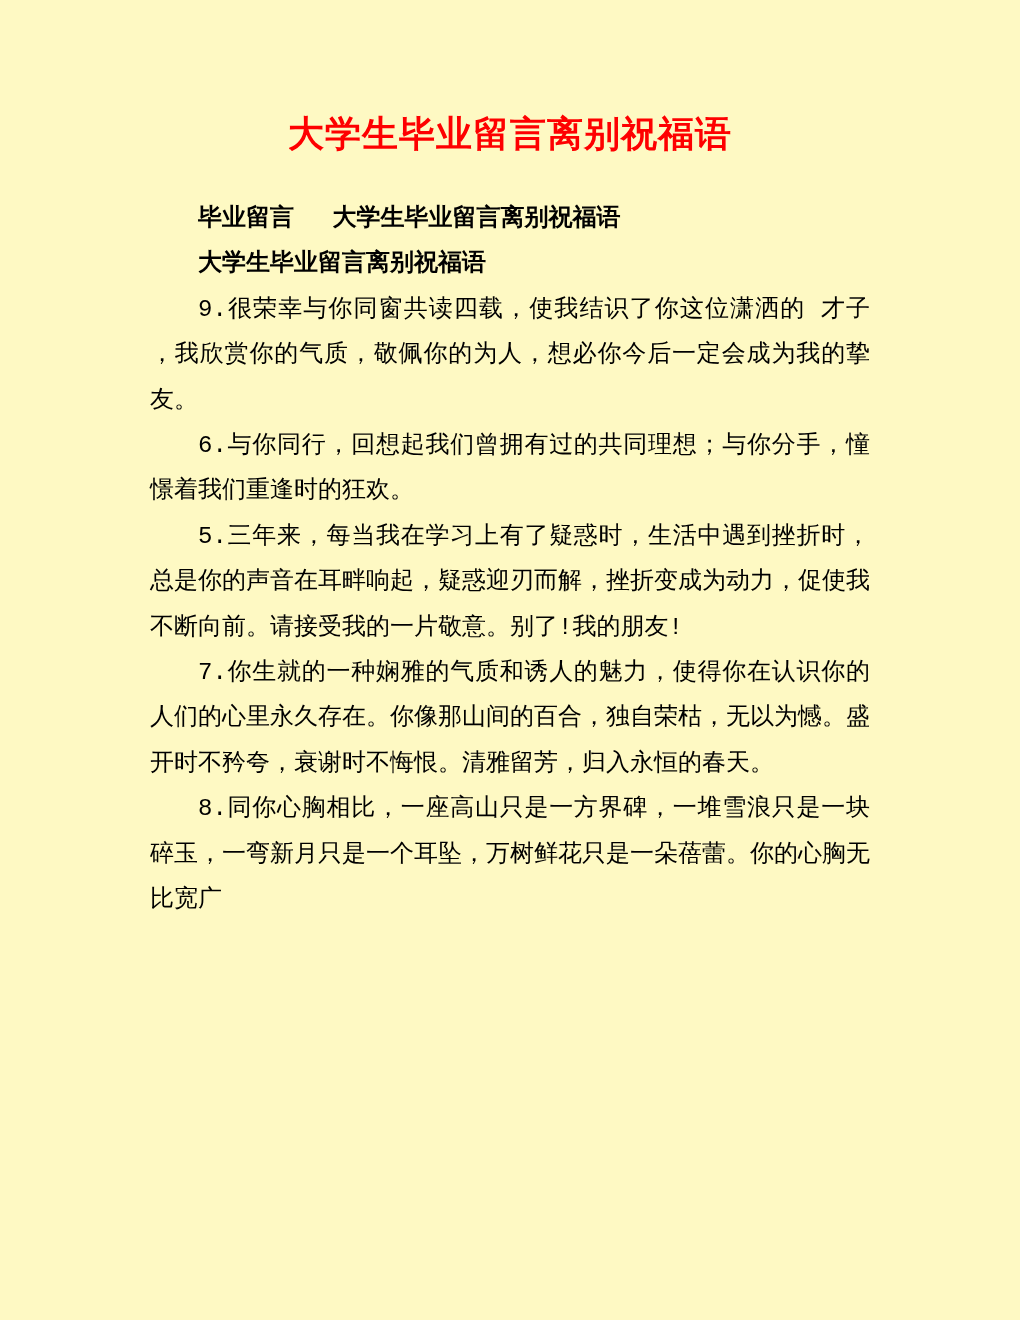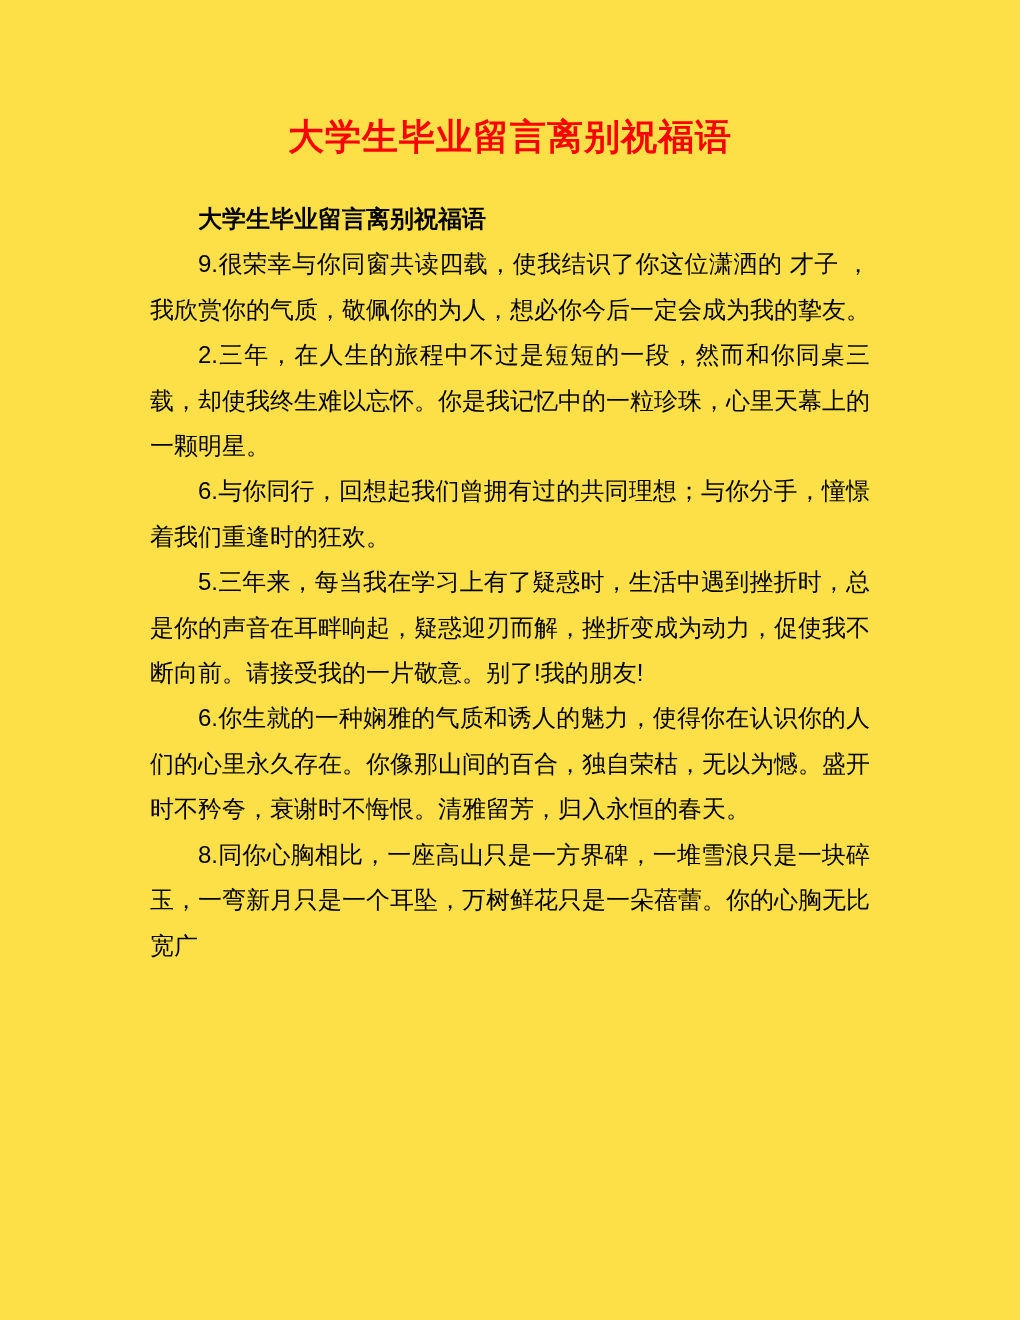--- a/index.html
+++ b/index.html
@@ -4,23 +4,23 @@
 <style>
   html, body {
     margin: 0;
     padding: 0;
     background: #ffffff;
   }
   .page {
     position: relative;
     width: 1020px;
     height: 1320px;
-    background: #fde047;
+    background: #fef9c3;
     overflow: hidden;
-    font-family: Liberation Sans, sans-serif;
+    font-family: Liberation Mono, monospace;
     color: #000000;
   }
   .title {
     margin: 0;
     padding-top: 112px;
     text-align: center;
     font-size: 36px;
     line-height: 50px;
     font-weight: bold;
     color: #fe0000;
@@ -42,22 +42,22 @@
     font-weight: bold;
   }
 </style>
 </head>
 <body>
 
 <div class="page">
   <h1 class="title">大学生毕业留言离别祝福语</h1>
 
   <div class="content">
+    <p class="subtitle">毕业留言　 大学生毕业留言离别祝福语</p>
     <p class="subtitle">大学生毕业留言离别祝福语</p>
 
     <p>9.很荣幸与你同窗共读四载，使我结识了你这位潇洒的 才子 ，我欣赏你的气质，敬佩你的为人，想必你今后一定会成为我的挚友。</p>
-    <p>2.三年，在人生的旅程中不过是短短的一段，然而和你同桌三载，却使我终生难以忘怀。你是我记忆中的一粒珍珠，心里天幕上的一颗明星。</p>
     <p>6.与你同行，回想起我们曾拥有过的共同理想；与你分手，憧憬着我们重逢时的狂欢。</p>
     <p>5.三年来，每当我在学习上有了疑惑时，生活中遇到挫折时，总是你的声音在耳畔响起，疑惑迎刃而解，挫折变成为动力，促使我不断向前。请接受我的一片敬意。别了!我的朋友!</p>
-    <p>6.你生就的一种娴雅的气质和诱人的魅力，使得你在认识你的人们的心里永久存在。你像那山间的百合，独自荣枯，无以为憾。盛开时不矜夸，衰谢时不悔恨。清雅留芳，归入永恒的春天。</p>
+    <p>7.你生就的一种娴雅的气质和诱人的魅力，使得你在认识你的人们的心里永久存在。你像那山间的百合，独自荣枯，无以为憾。盛开时不矜夸，衰谢时不悔恨。清雅留芳，归入永恒的春天。</p>
     <p>8.同你心胸相比，一座高山只是一方界碑，一堆雪浪只是一块碎玉，一弯新月只是一个耳坠，万树鲜花只是一朵蓓蕾。你的心胸无比宽广</p>
   </div>
 </div>
 
 </body></html>

